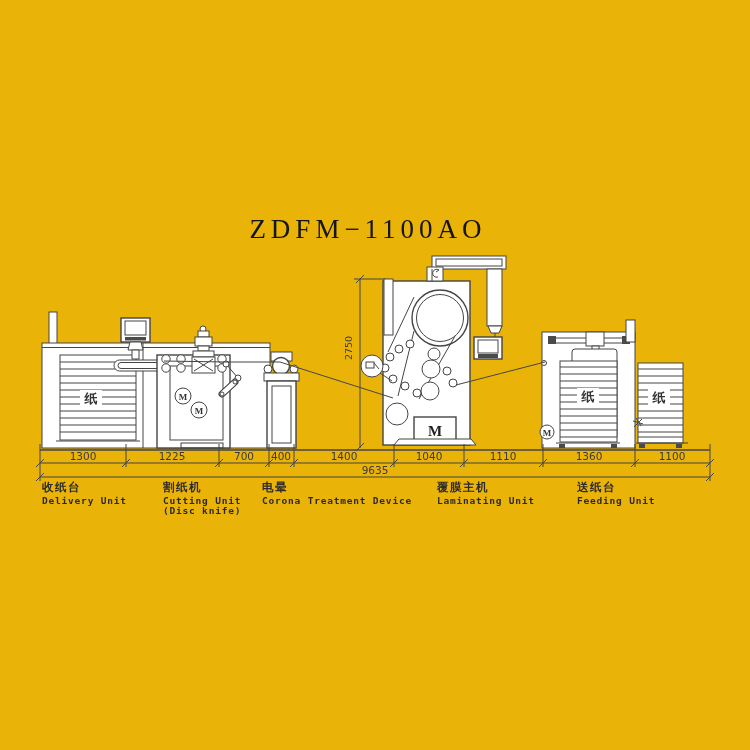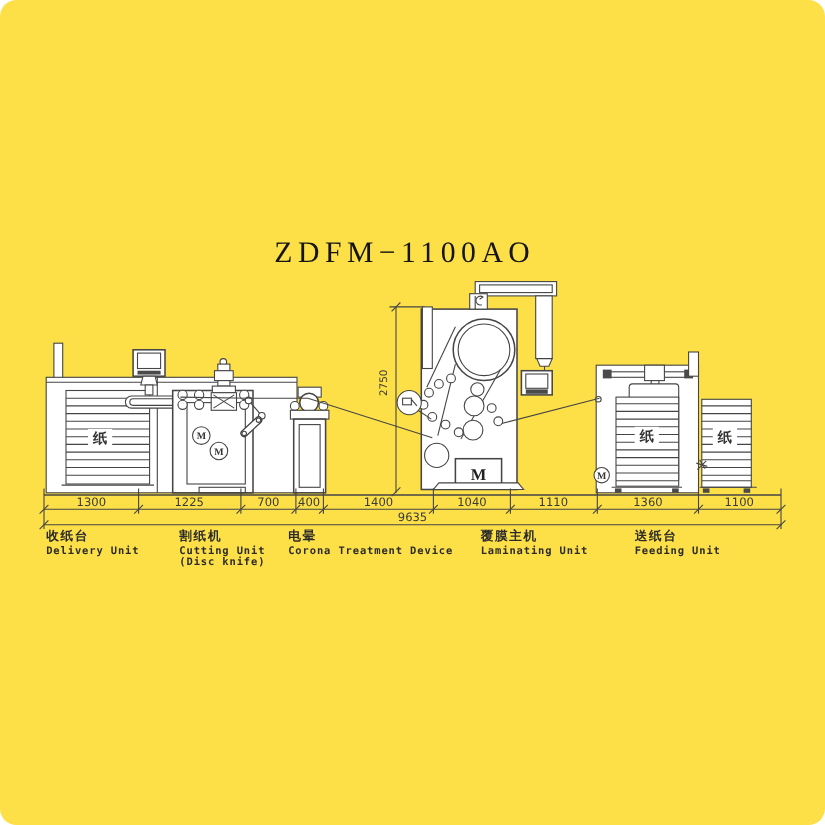--- a/index.html
+++ b/index.html
@@ -1,16 +1,16 @@
 <!DOCTYPE html>
 <html><head>
 <meta charset="utf-8">
 <style>
   html,body{margin:0;padding:0;background:#ffffff;}
-  .stage{position:relative;width:750px;height:750px;background:#fde047;overflow:hidden;border-radius:15px;}
+  .stage{position:relative;width:750px;height:750px;background:#eab308;overflow:hidden;}
   svg{position:absolute;left:0;top:0;}
   .ln{fill:none;stroke:#454545;stroke-width:1;}
   .ln2{fill:none;stroke:#454545;stroke-width:1.4;}
   .wf{fill:#ffffff;stroke:#454545;stroke-width:1;}
   .wf2{fill:#ffffff;stroke:#454545;stroke-width:1.4;}
   .dk{fill:#4a4a4a;stroke:none;}
   .t-title{font-family:"Liberation Serif",serif;font-size:27px;letter-spacing:5px;fill:#151515;}
   .t-dim{font-family:"DejaVu Sans",sans-serif;font-size:10.5px;fill:#3a3a3a;}
   .t-dimv{font-family:"DejaVu Sans",sans-serif;font-size:9.5px;fill:#3a3a3a;}
   .t-cn{font-family:"DejaVu Sans",sans-serif;font-size:11.5px;font-weight:bold;letter-spacing:1.5px;fill:#2b2b2b;}

